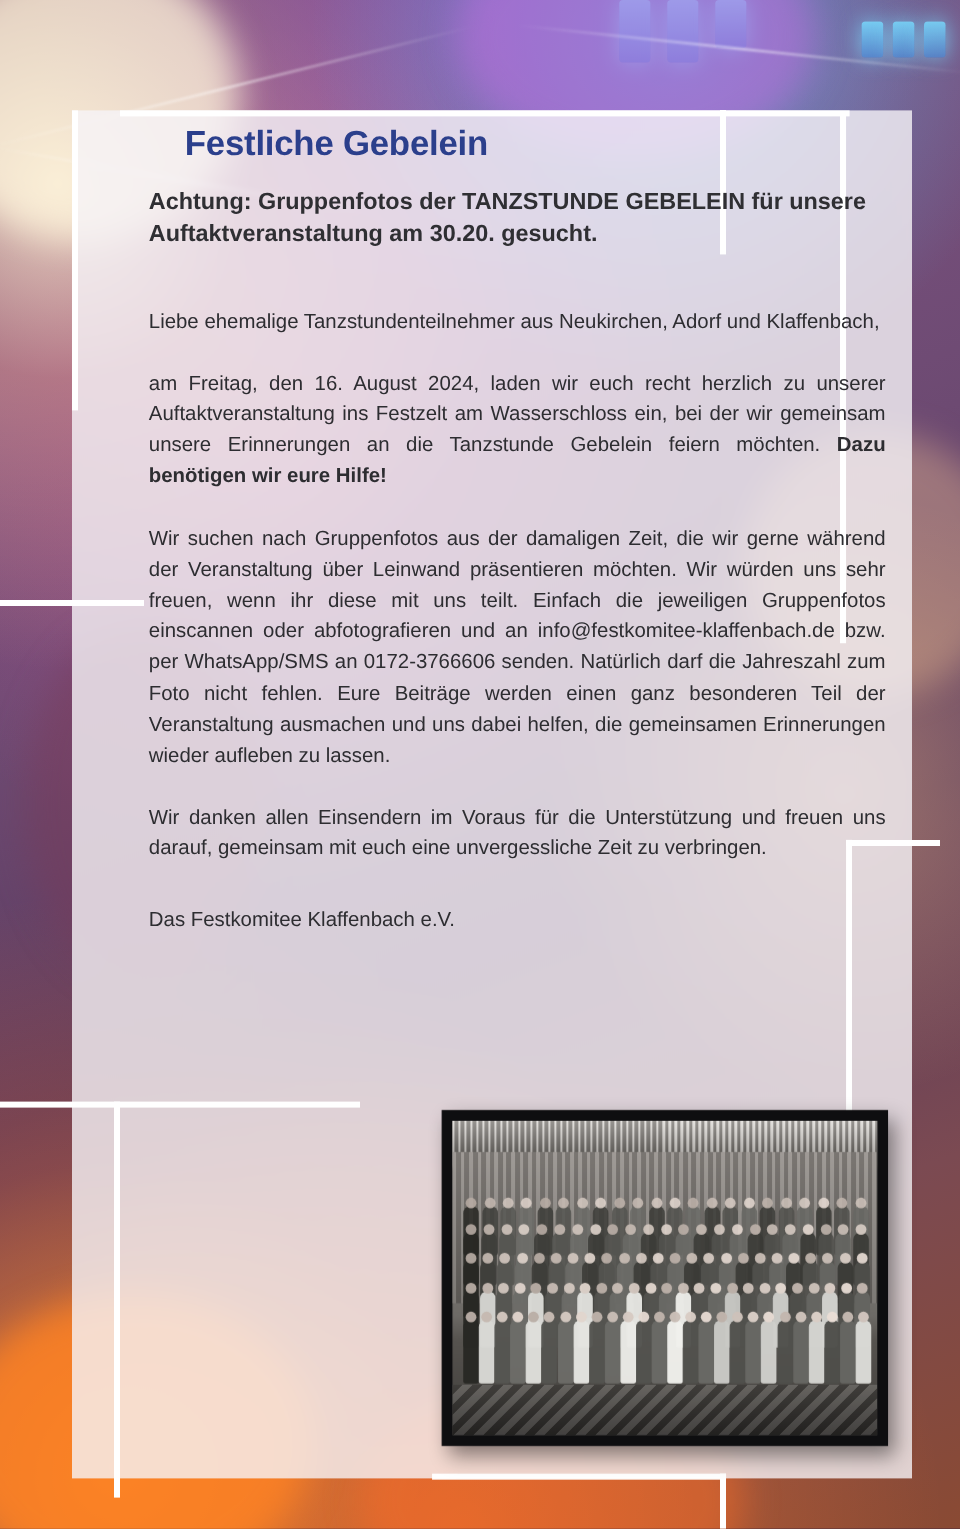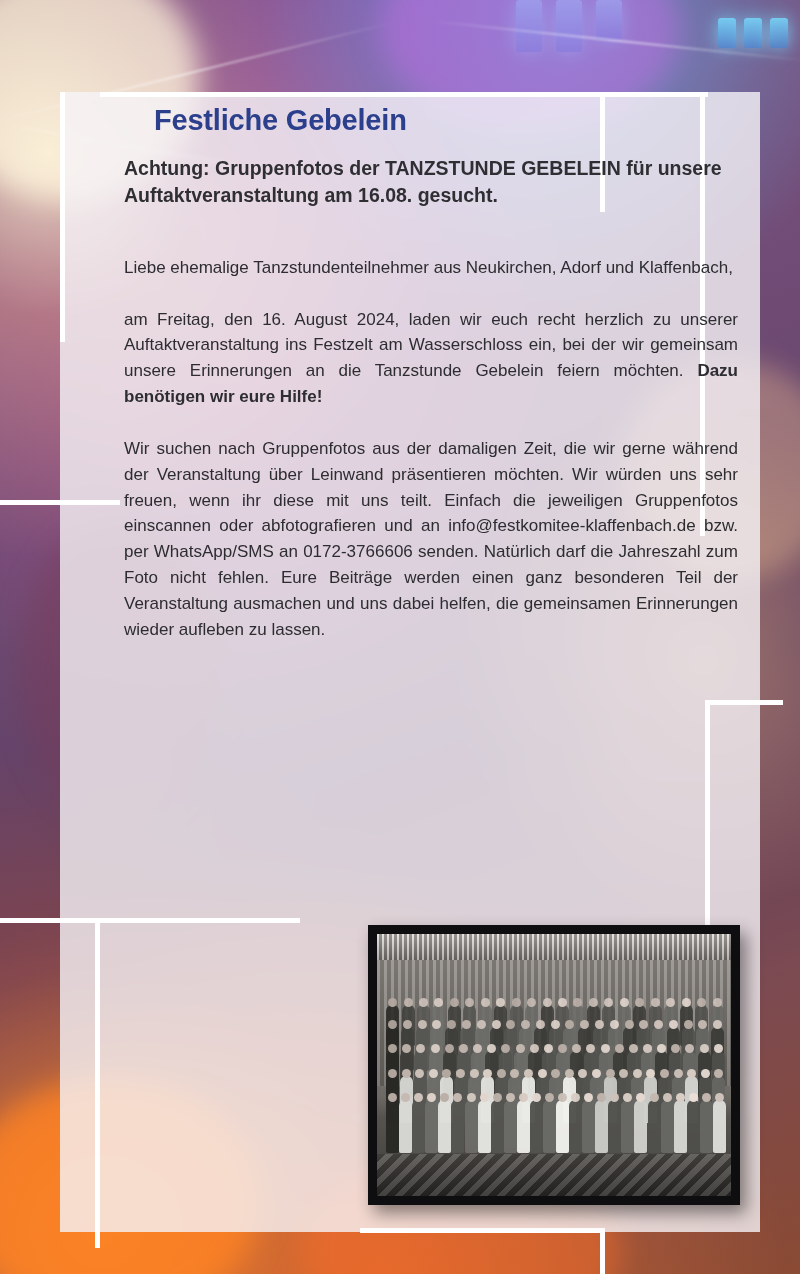--- a/index.html
+++ b/index.html
@@ -202,30 +202,32 @@
 <div class="wframe" style="left:95px;top:918px;width:5px;height:330px;"></div>
 <div class="wframe" style="left:705px;top:700px;width:5px;height:230px;"></div>
 <div class="wframe" style="left:705px;top:700px;width:78px;height:5px;"></div>
 <div class="wframe" style="left:600px;top:1228px;width:5px;height:46px;"></div>
 <div class="wframe" style="left:360px;top:1228px;width:245px;height:5px;"></div>
 
 <div class="content">
 
   <h1 class="doc-title">Festliche Gebelein</h1>
 
-  <h2 class="subtitle">Achtung: Gruppenfotos der TANZSTUNDE GEBELEIN für unsere Auftaktveranstaltung am 16.08. gesucht.</h2>
+  <h2 class="subtitle">Achtung: Gruppenfotos der TANZSTUNDE GEBELEIN für unsere Auftaktveranstaltung am 30.20. gesucht.</h2>
 
   <p class="body nojust">Liebe ehemalige Tanzstundenteilnehmer aus Neukirchen, Adorf und Klaffenbach,</p>
 
   <p class="body"><span>am Freitag, den 16. August 2024, laden wir euch recht herzlich zu unserer Auftaktveranstaltung ins Festzelt am Wasserschloss ein, bei der wir gemeinsam unsere Erinnerungen an die Tanzstunde Gebelein feiern möchten. </span><b>Dazu benötigen wir eure Hilfe!</b></p>
 
   <p class="body">Wir suchen nach Gruppenfotos aus der damaligen Zeit, die wir gerne während der Veranstaltung über Leinwand präsentieren möchten. Wir würden uns sehr freuen, wenn ihr diese mit uns teilt. Einfach die jeweiligen Gruppenfotos einscannen oder abfotografieren und an info@festkomitee-klaffenbach.de bzw. per WhatsApp/SMS an 0172-3766606 senden. Natürlich darf die Jahreszahl zum Foto nicht fehlen. Eure Beiträge werden einen ganz besonderen Teil der Veranstaltung ausmachen und uns dabei helfen, die gemeinsamen Erinnerungen wieder aufleben zu lassen.</p>
 
+  <p class="body">Wir danken allen Einsendern im Voraus für die Unterstützung und freuen uns darauf, gemeinsam mit euch eine unvergessliche Zeit zu verbringen.</p>
 
   <div class="signoff">
+    <div>Das Festkomitee Klaffenbach e.V.</div>
   </div>
 </div>
 
 <div class="photo-wrap">
   <div class="photo">
     <div class="curtain"></div>
     <div class="pelmet"></div>
     <div class="floor"></div>
     <div class="crowd" id="crowd">
         <div class="person" style="left: 0.6%; top: 2%; height: 26%; background: rgb(40, 40, 36); opacity: 0.85;">

